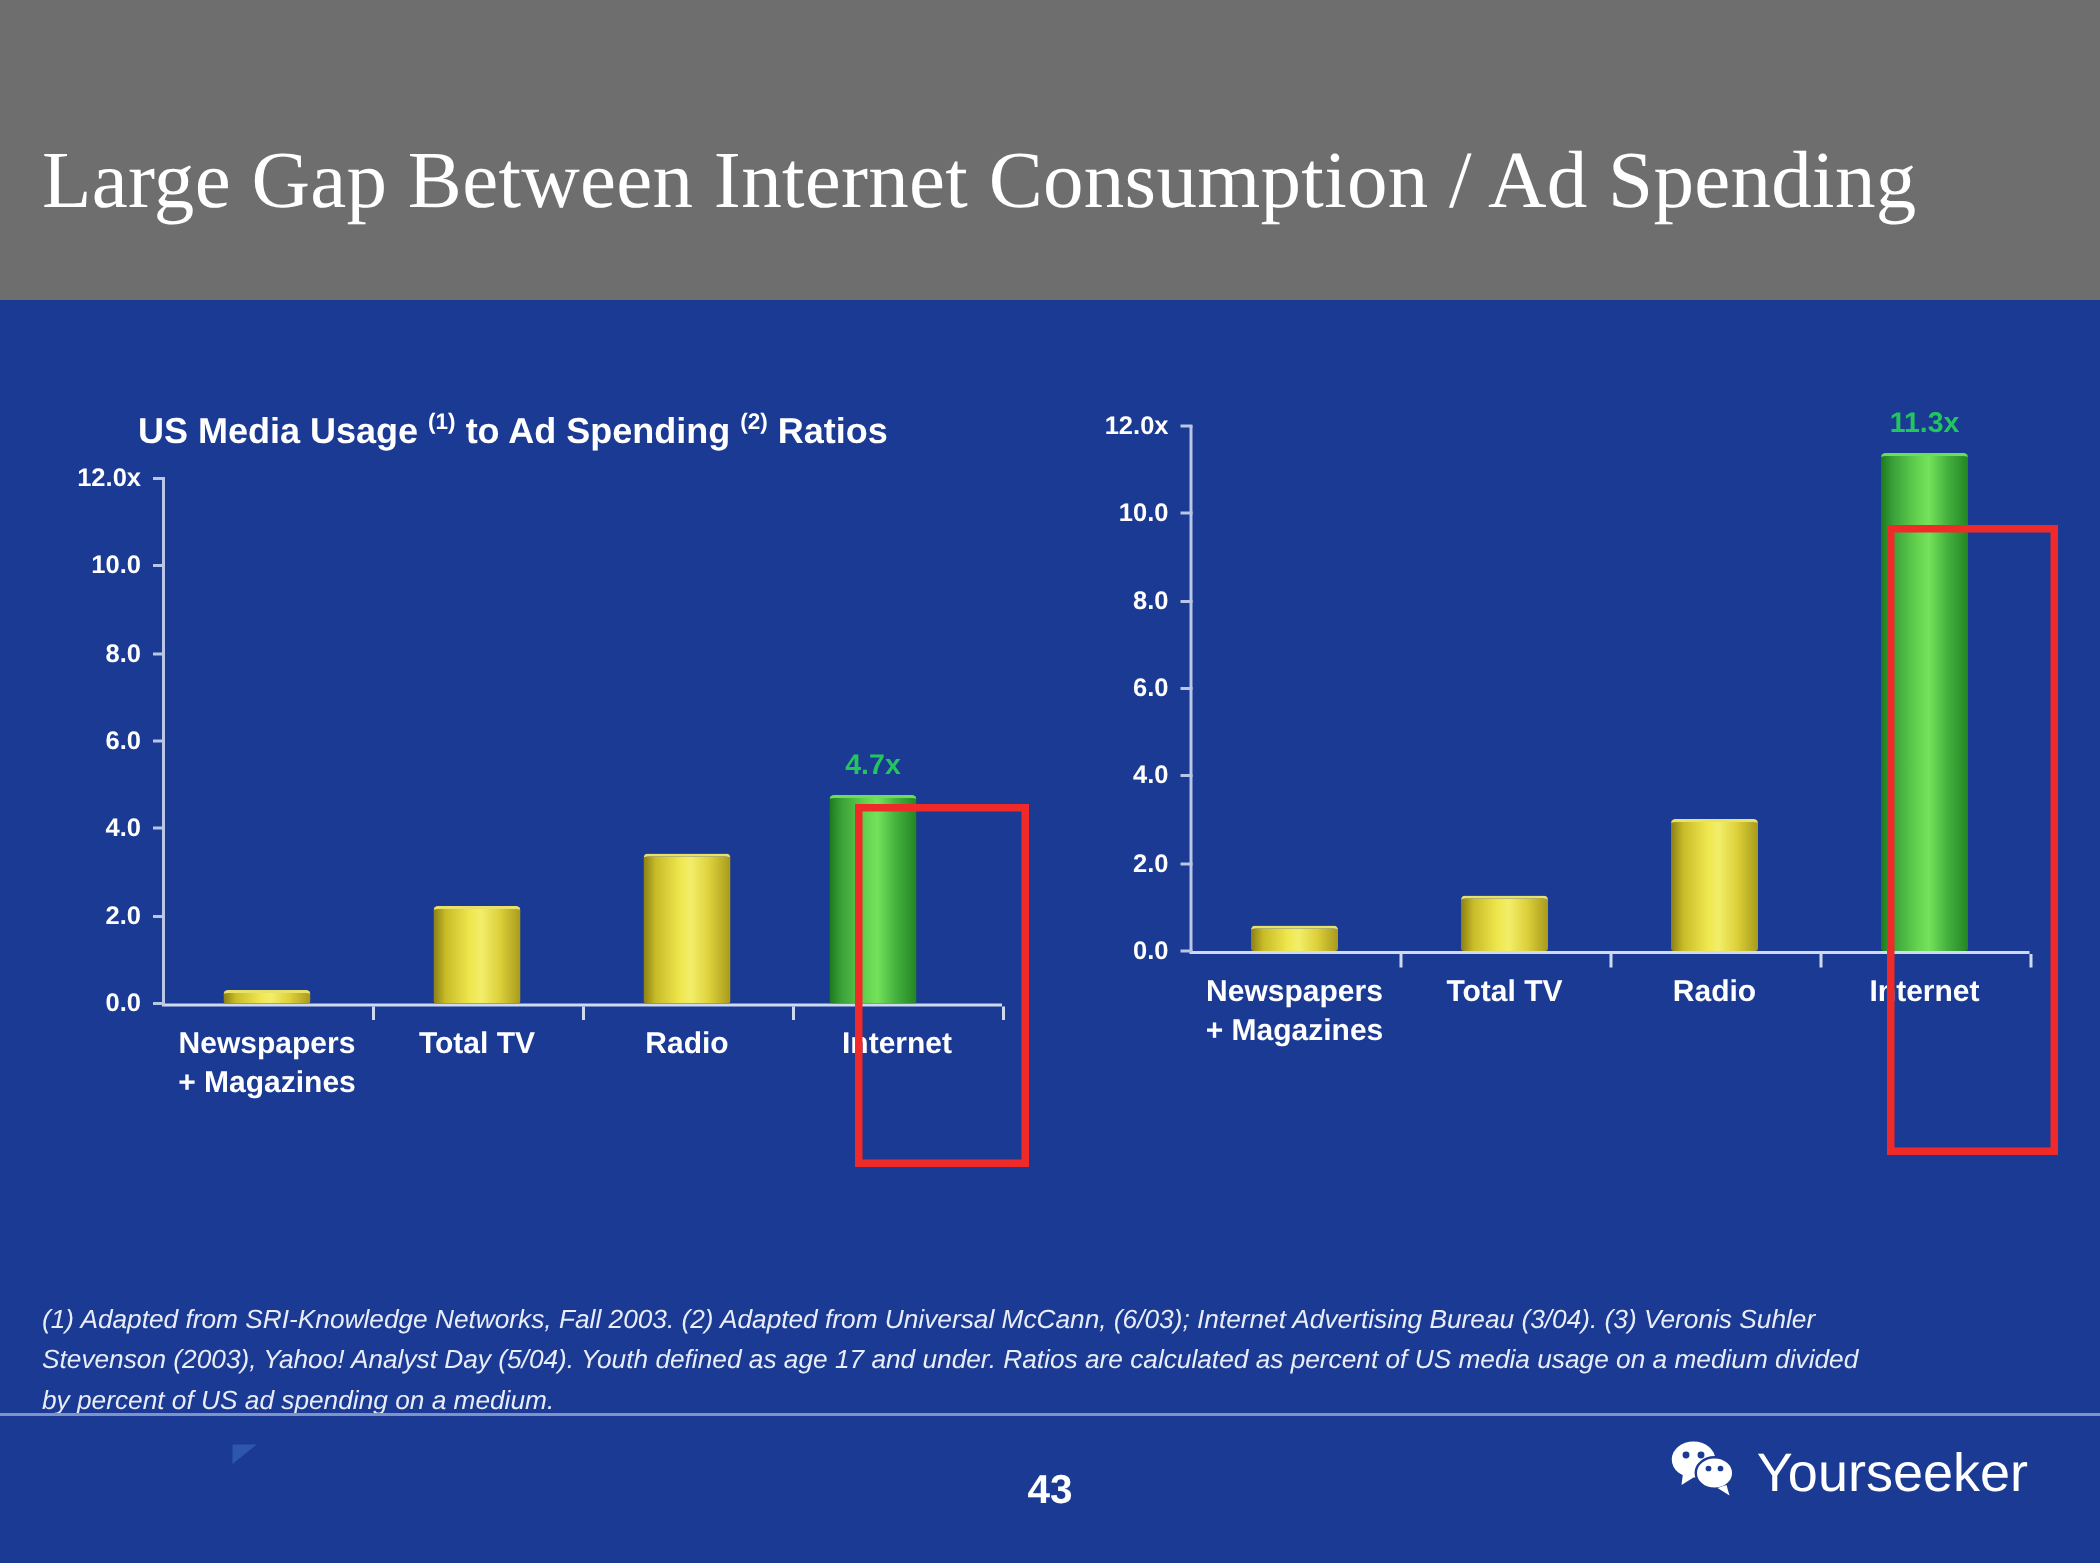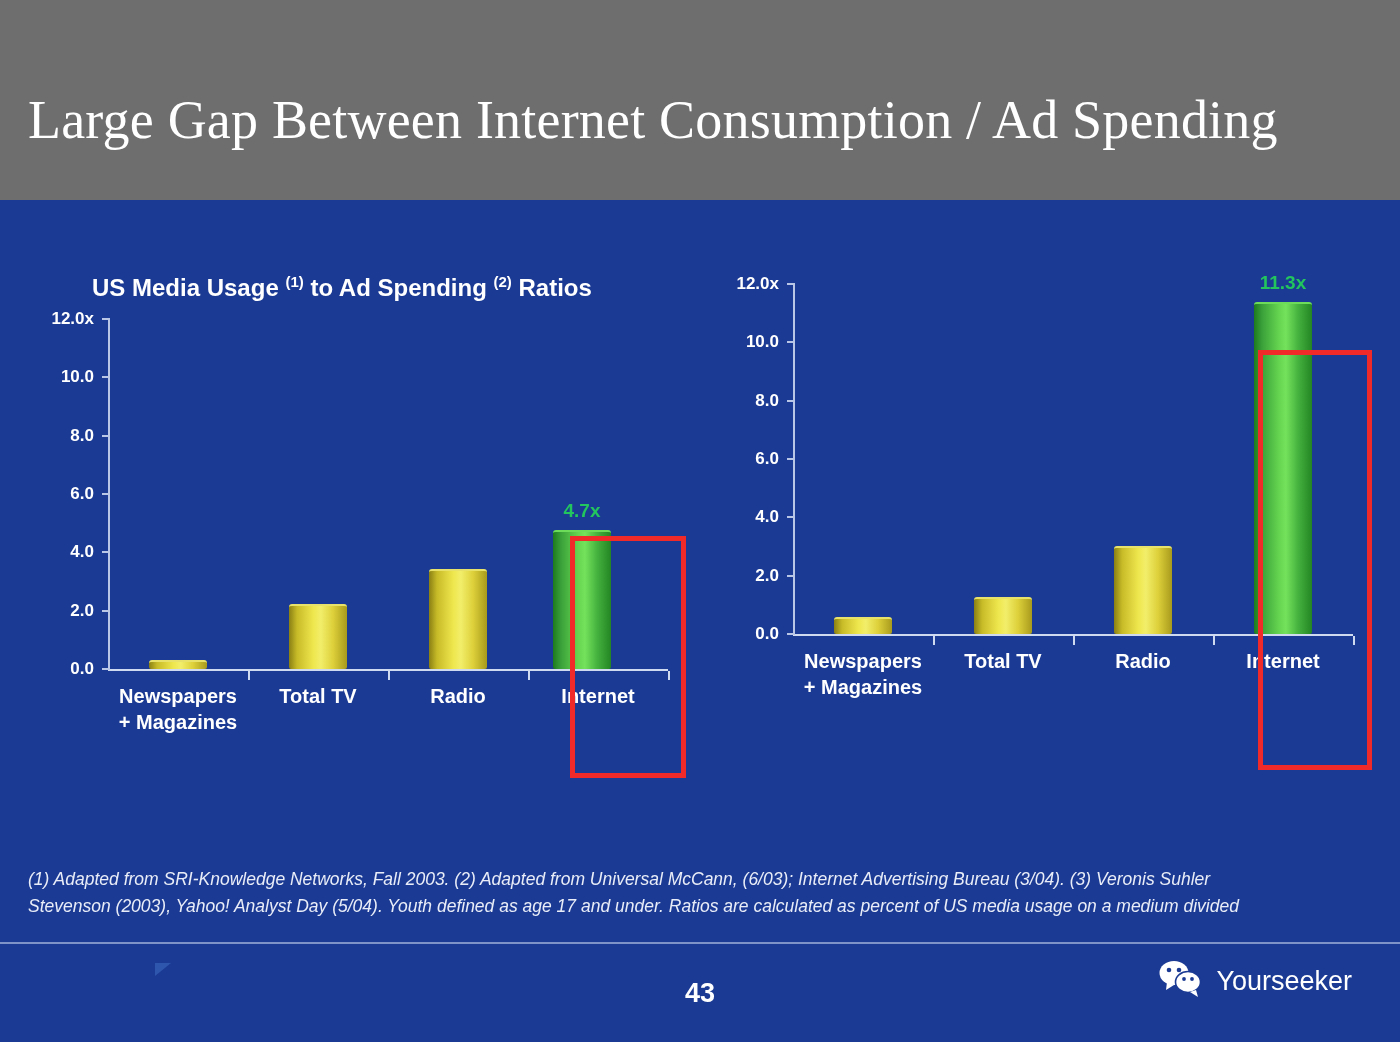--- a/index.html
+++ b/index.html
@@ -246,21 +246,21 @@
   .watermark {
     position: absolute;
     right: 48px;
     top: 960px;
     display: flex;
     align-items: center;
     gap: 12px;
   }
   .watermark-text {
     color: #ffffff;
-    font-size: 27px;
+    font-size: 36px;
     line-height: 38px;
     white-space: nowrap;
   }
 </style>
 </head>
 <body>
 
 <div class="slide">
 
   <div class="header-band"></div>
@@ -382,20 +382,21 @@
         <div class="xtick-mark" style="left: 648px;"></div>
       </div>
   </div>
 
   <div class="highlight-box" style="left:570px; top:536px; width:116px; height:242px;"></div>
   <div class="highlight-box" style="left:1258px; top:350px; width:114px; height:420px;"></div>
 
   <div class="footnotes">
     <div>(1) Adapted from SRI-Knowledge Networks, Fall 2003.  (2) Adapted from Universal McCann, (6/03); Internet Advertising Bureau (3/04). (3) Veronis Suhler</div>
     <div>Stevenson (2003), Yahoo! Analyst Day (5/04).  Youth defined as age 17 and under.  Ratios are calculated as percent of US media usage on a medium divided</div>
+    <div>by percent of US ad spending on a medium.</div>
   </div>
 
   <div class="separator"></div>
 
   <div class="logo-mark"></div>
 
   <div class="page-number">43</div>
 
   <div class="watermark">
     <span>

